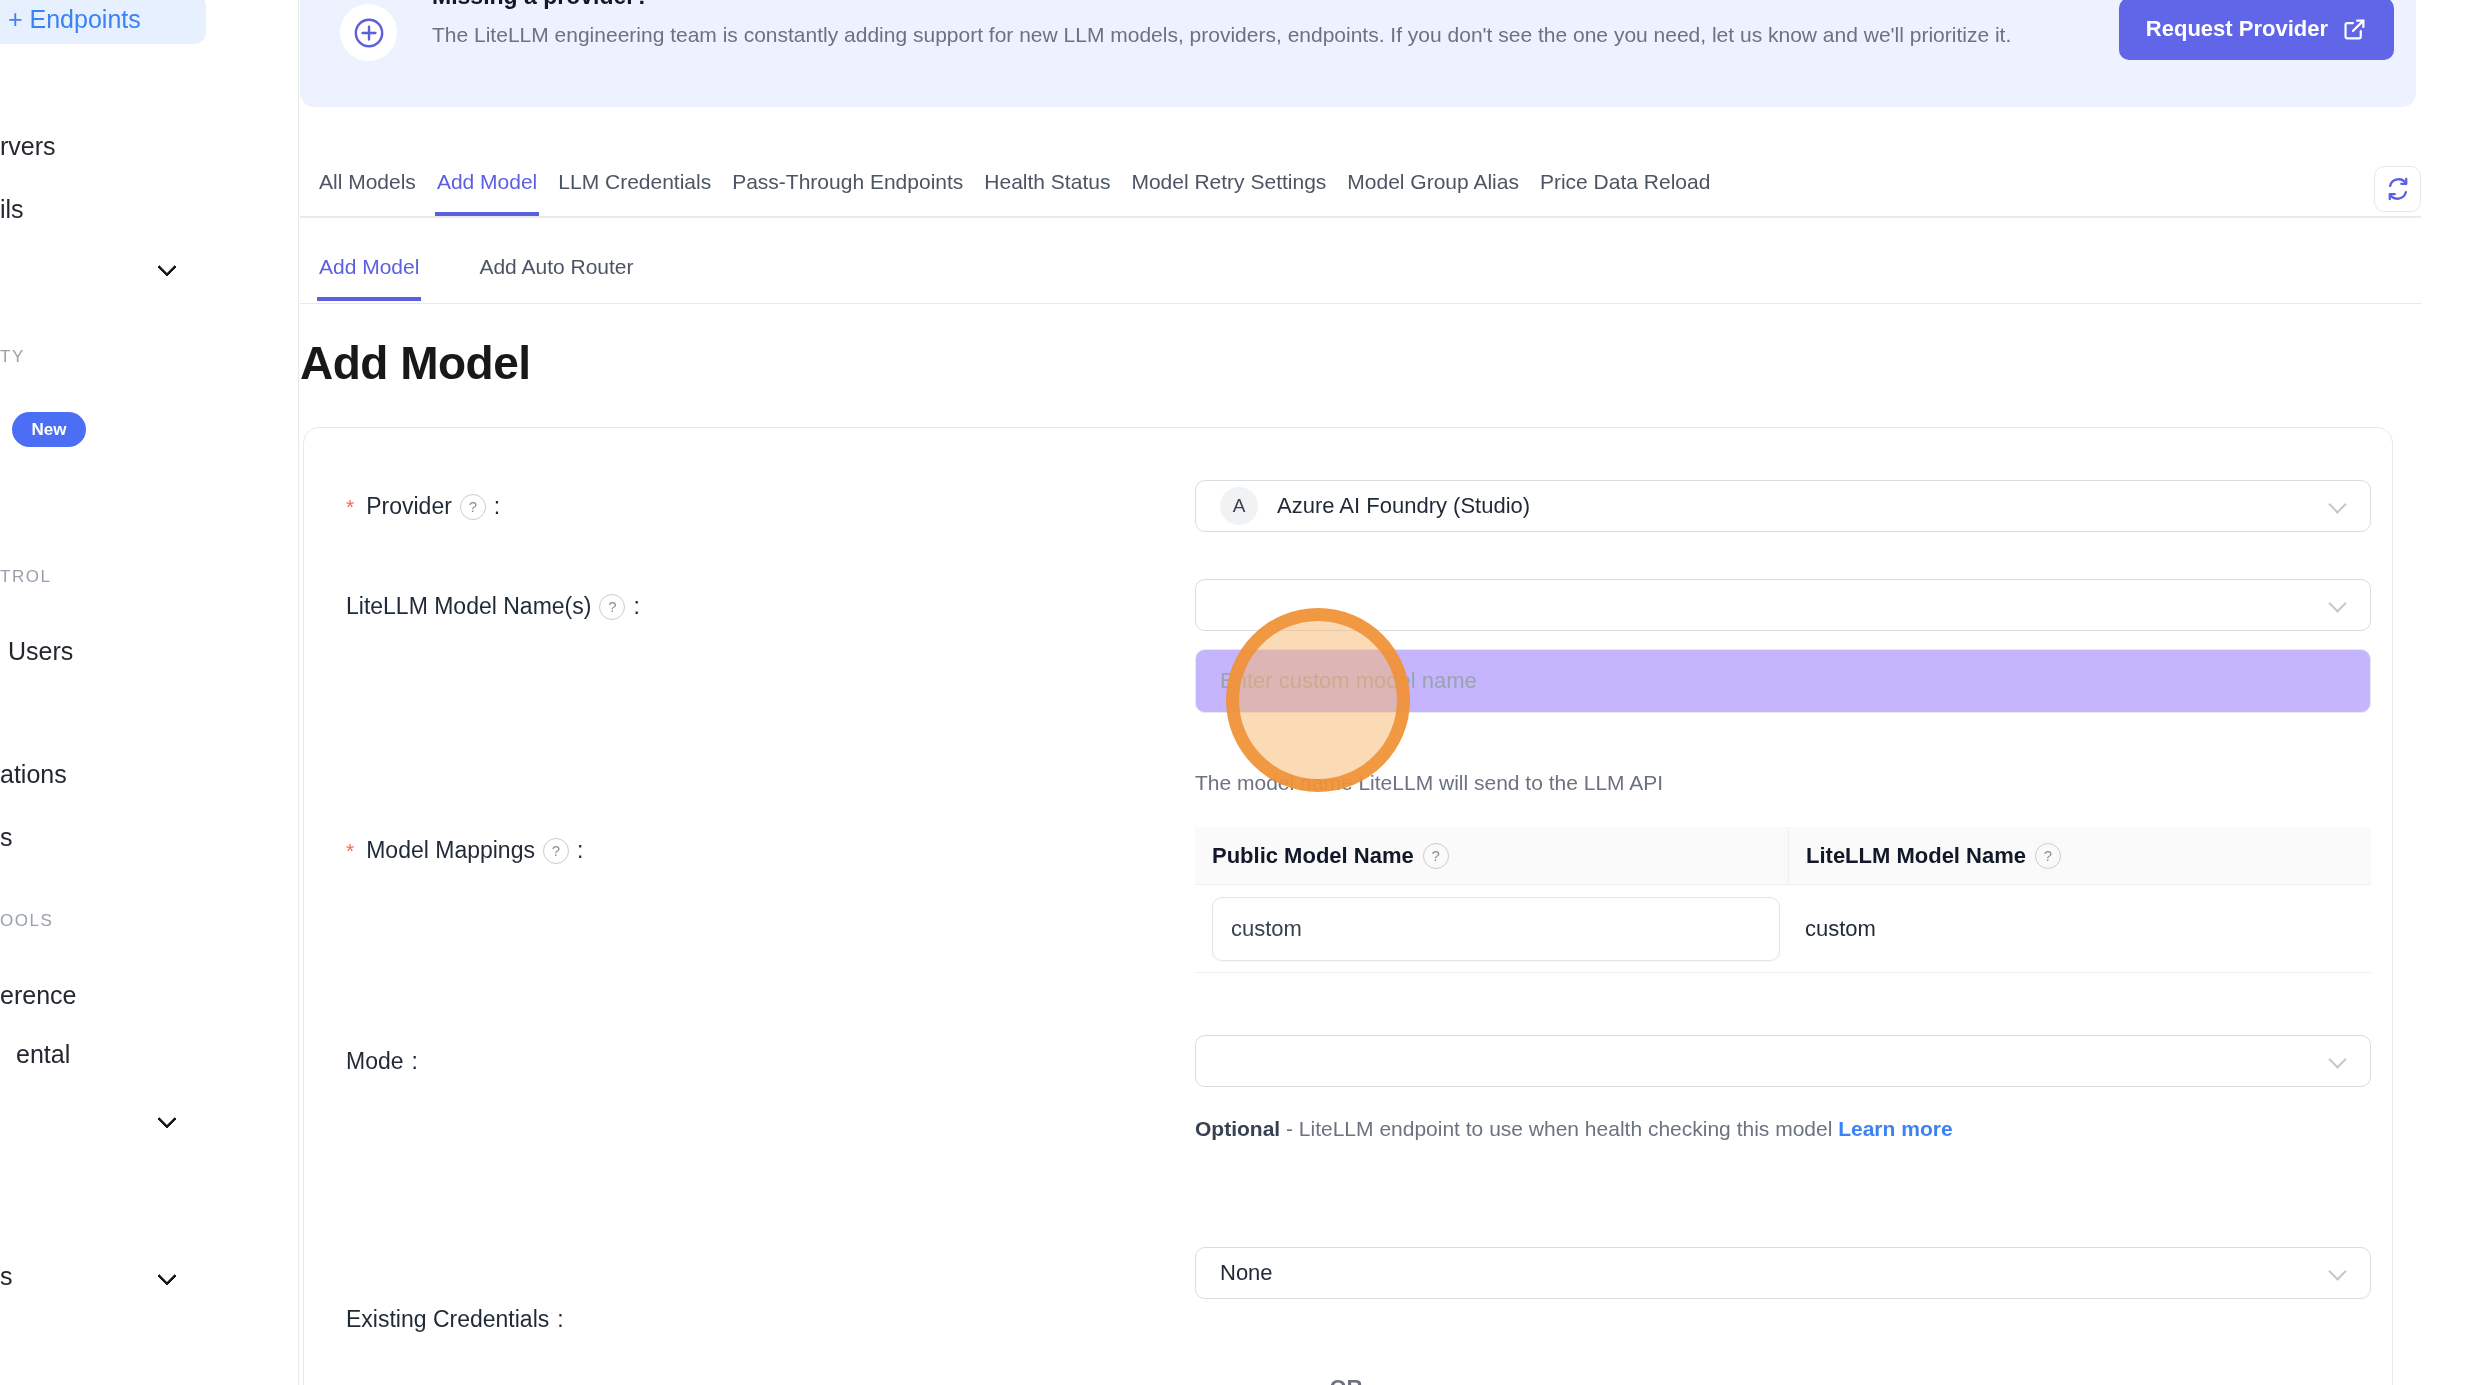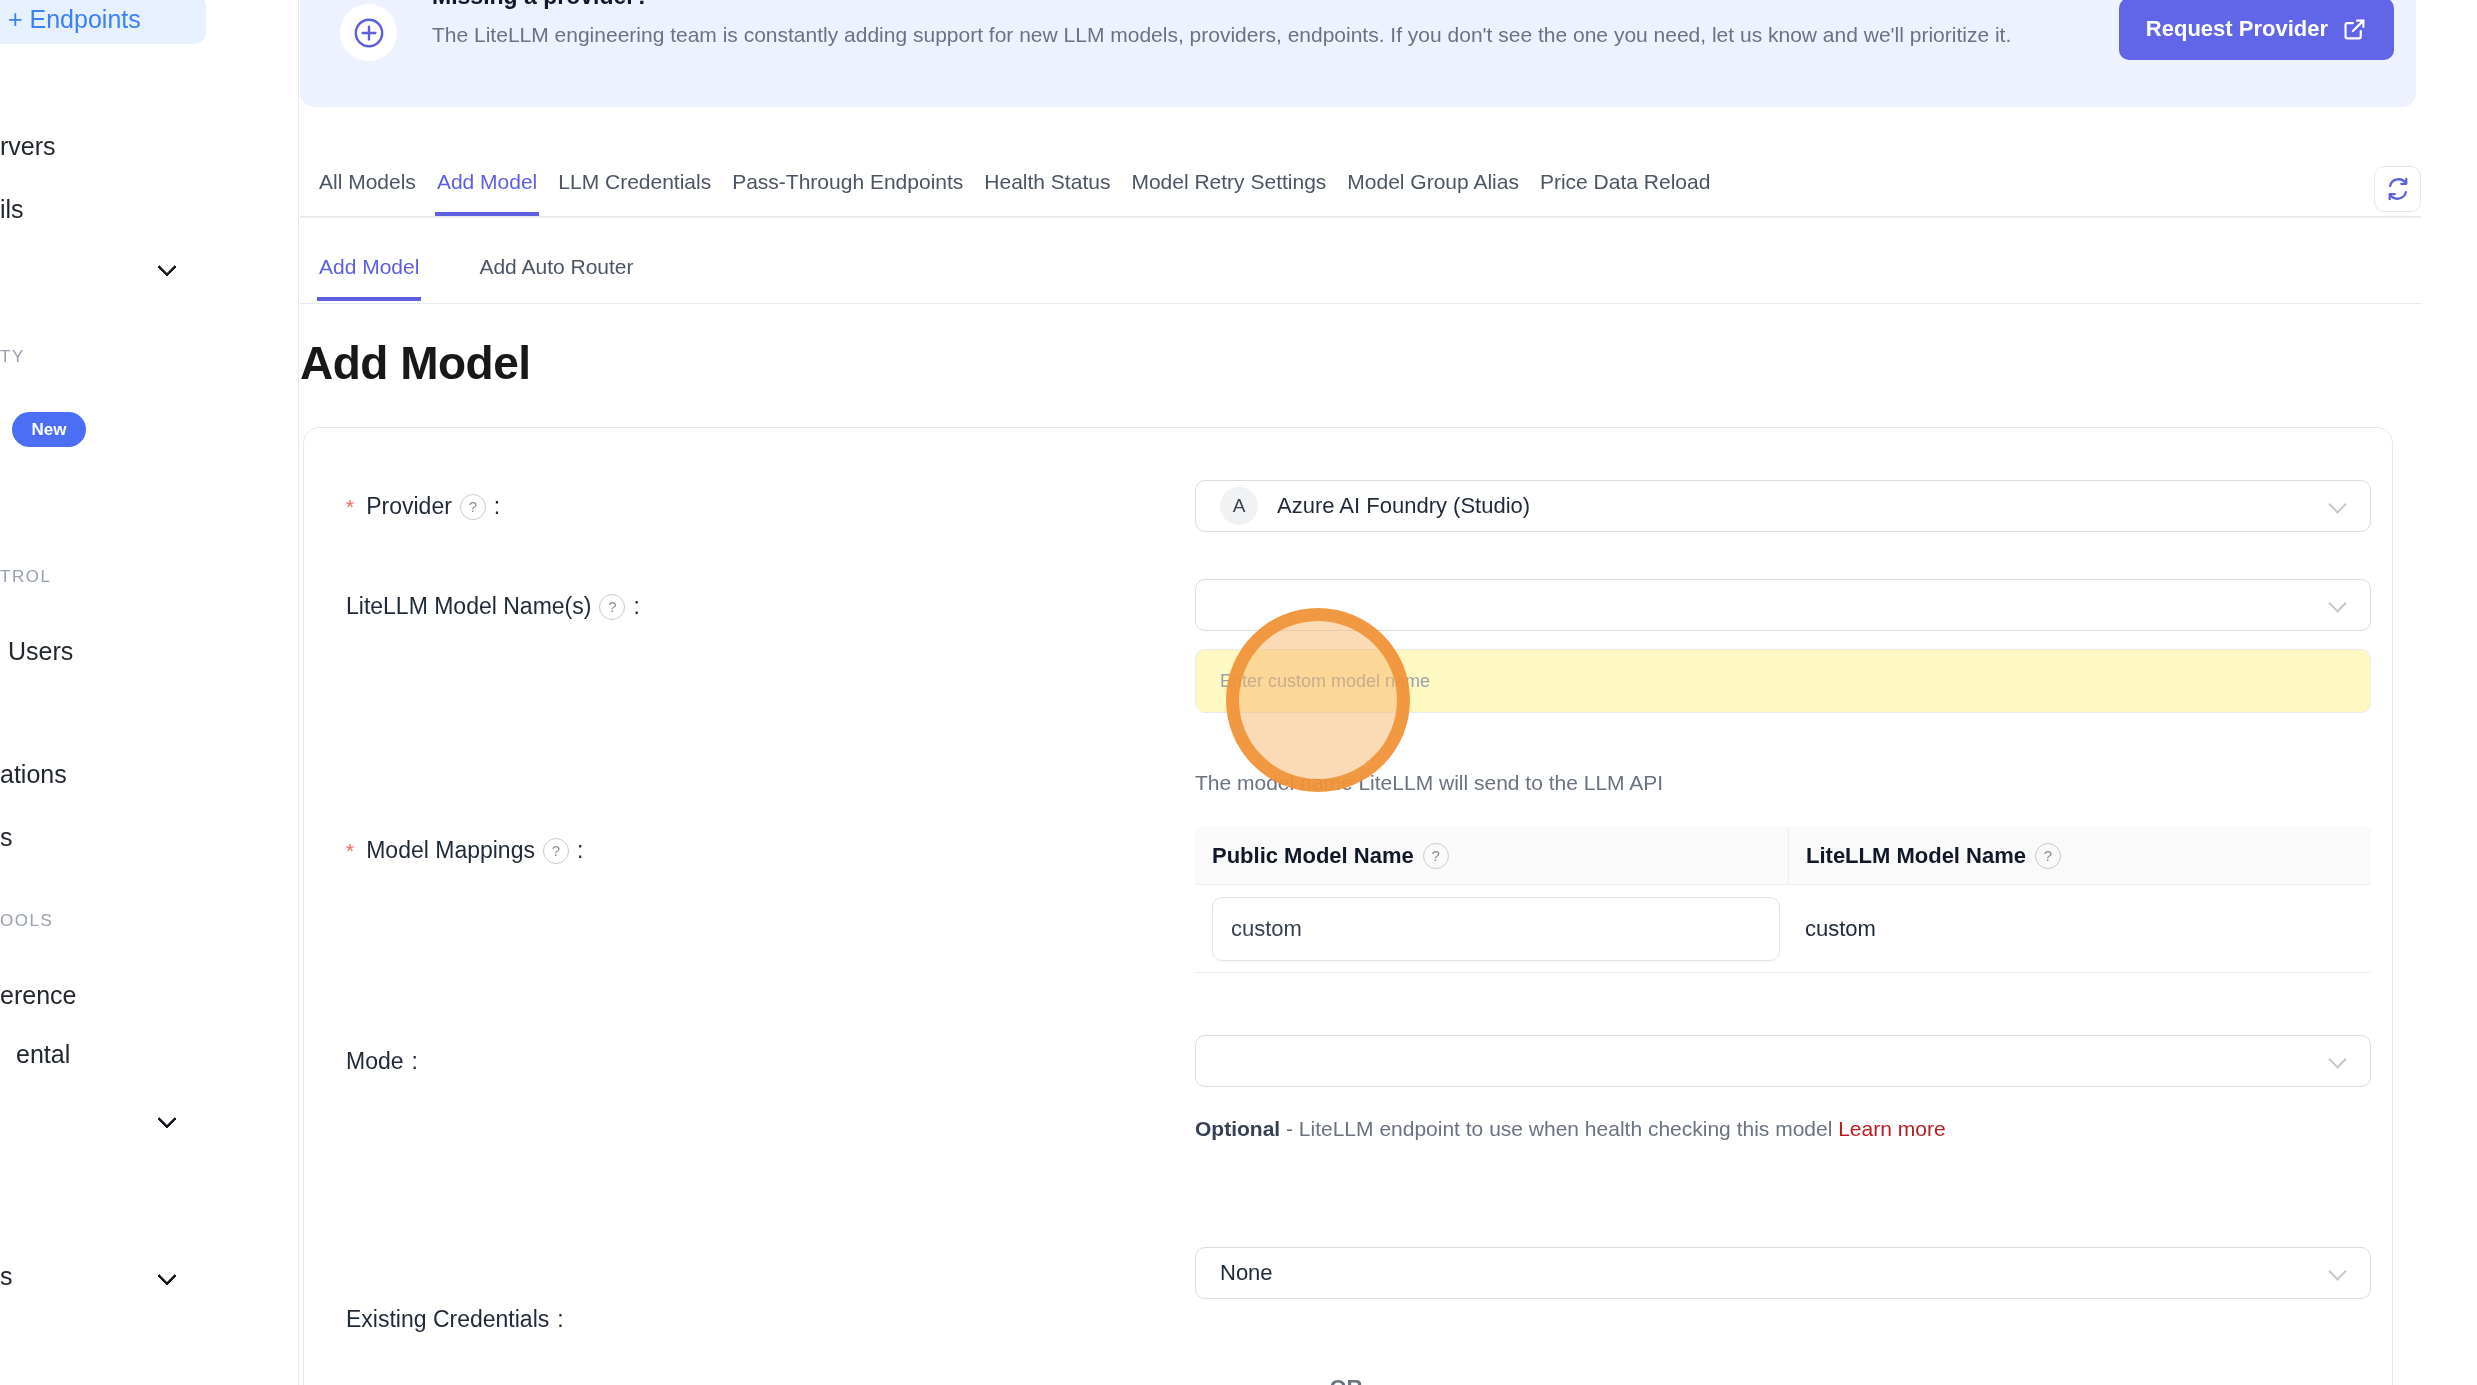--- a/index.html
+++ b/index.html
@@ -66,41 +66,41 @@
             border:1.5px solid #d9dce1; border-radius:10px; display:flex; align-items:center;
             padding:0 50px 0 24px; font-size:22px; color:#1f2937; cursor:pointer; }
   .sel-chev { position:absolute; right:26px; top:17px; width:13px; height:13px;
               border-right:2px solid #c3c8cf; border-bottom:2px solid #c3c8cf; transform:rotate(45deg); }
   .avatar { width:38px; height:38px; border-radius:50%; background:#f1f2f4; color:#374151;
             display:flex; align-items:center; justify-content:center; font-size:19px; margin-right:19px; flex:none; }
   .tag { display:inline-flex; align-items:center; gap:12px; background:#efefef; border-radius:6px;
          height:40px; padding:0 12px 0 14px; font-size:22px; color:#1f2937; white-space:nowrap; }
   .tag-x { color:#9aa0a8; font-size:21px; cursor:pointer; }
 
-  .ghost-input { position:absolute; left:891px; width:1176px; height:64px; background:#fef9c3;
-                 border:1.5px solid #e8e9ec; border-radius:10px; font-size:18px; color:#1f2937;
+  .ghost-input { position:absolute; left:891px; width:1176px; height:64px; background:#c4b5fd;
+                 border:1.5px solid #e8e9ec; border-radius:10px; font-size:22px; color:#1f2937;
                  padding:0 24px; font-family:inherit; outline:none; }
   .ghost-input::placeholder { color:#9aa3ad; }
   .helper { position:absolute; left:891px; font-size:21px; color:#6b7280; }
 
   
   .map-table { position:absolute; left:891px; top:399px; width:1176px; font-size:22px; }
   .mt-head { display:flex; background:#fafafa; border-bottom:1.5px solid #eceef0; height:58px; align-items:center; }
   .mt-th { font-weight:700; color:#111827; display:flex; align-items:center; gap:9px; padding-left:17px; }
   .mt-th.c1 { width:593px; } .mt-th.c2 { width:583px; border-left:1.5px solid #eceef0; height:100%; }
   .mt-row { display:flex; align-items:center; height:88px; border-bottom:1.5px solid #eceef0; }
   .mt-cell1 { width:593px; } .mt-cell2 { width:583px; padding-left:17px; color:#1f2937; }
   .cell-input { margin-left:17px; width:568px; height:64px; background:#fff; border:1.5px solid #e3e5e9;
                 border-radius:10px; box-shadow:0 1px 2px rgba(0,0,0,0.04); font-size:22px; color:#374151;
                 padding:0 18px; font-family:inherit; outline:none; }
 
   .opt-helper { position:absolute; left:891px; top:681px; width:818px; font-size:21px;
                 line-height:40px; color:#6b7280; }
   .opt-bold { color:#374151; font-weight:700; }
-  .link { color:#b91c1c; text-decoration:none; cursor:pointer; }
+  .link { color:#3b82f6; text-decoration:none; cursor:pointer;font-weight:bold; }
   .cred-note { position:absolute; left:42px; top:800px; font-size:22px; color:#374151; }
   .or-divider { position:absolute; left:1010px; top:947px; width:64px; text-align:center;
                 font-size:22px; font-weight:600; color:#6b7280; }
 
   
   .click-halo { position:absolute; left:1226px; top:608px; width:184px; height:184px;
                 border-radius:50%; background:rgba(247,181,110,0.5);
                 border:13px solid rgba(240,144,52,0.88); z-index:10; pointer-events:none; }
 
   svg { display:block; }

